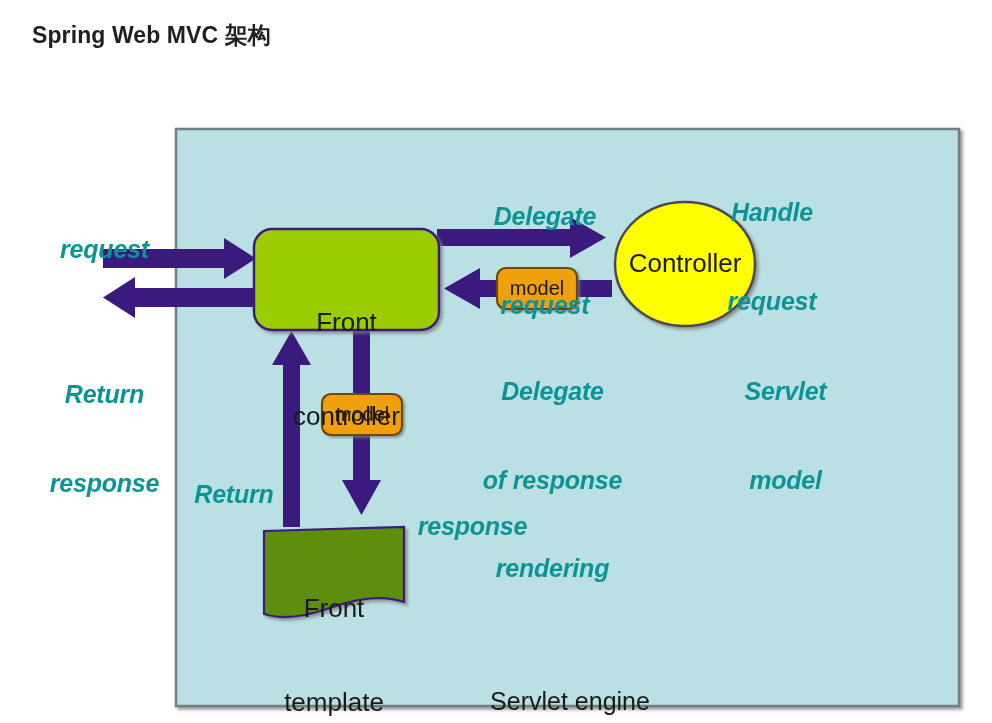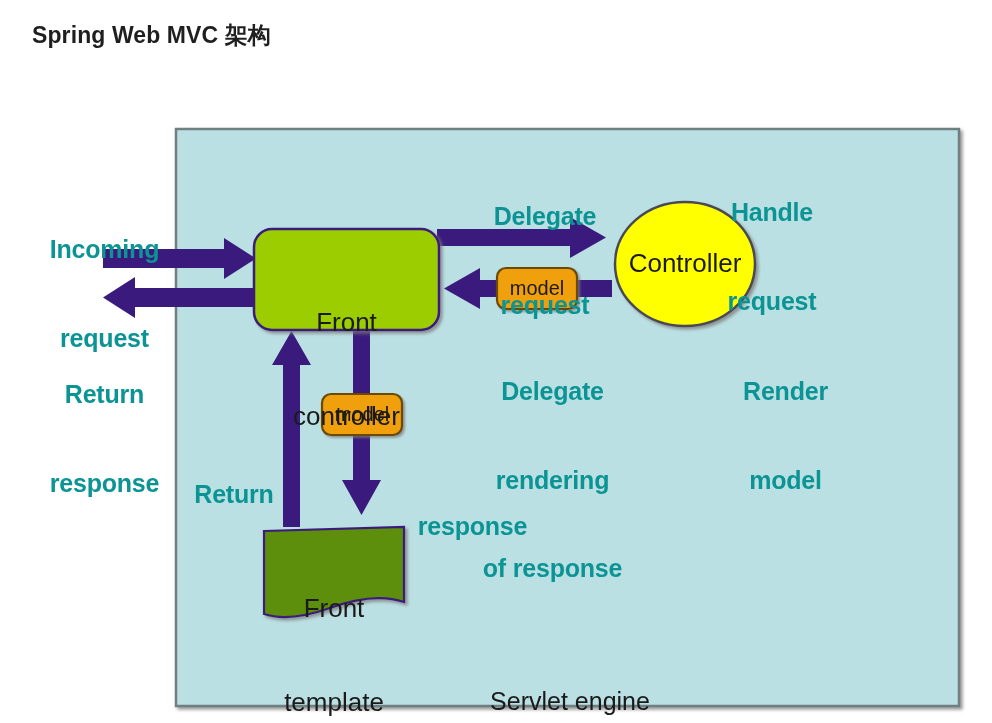--- a/index.html
+++ b/index.html
@@ -40,21 +40,21 @@
 
   .lbl {
     position: absolute;
     color: #0c9494;
     font-weight: bold;
     font-size: 25px;
     line-height: 1.18;
     white-space: pre;
     letter-spacing: -0.2px;
   }
-  .lbl.center { text-align: center; }
+  .lbl.center { text-align: center; font-style: italic; }
 
   .node-text {
     position: absolute;
     color: #1a1a1a;
     font-size: 26px;
     line-height: 1.2;
     text-align: center;
     white-space: pre;
     font-weight: normal;
   }
@@ -128,47 +128,46 @@
     <ellipse cx="685" cy="264" rx="70" ry="62" fill="#ffff00" stroke="#4a4a55" stroke-width="2.5" filter="url(#softshadow)"></ellipse>
 
     <path d="M264,531 L404,527 L404,602 C381,594 352,600 330,608 C310,615 285,621 264,614 Z" fill="#5d8f0c" stroke="#3b1a7d" stroke-width="2.2" filter="url(#softshadow)"></path>
 
     <rect x="497" y="268" width="80" height="41" rx="9" ry="9" fill="#f0a010" stroke="#6b4a06" stroke-width="2.2" filter="url(#tinyshadow)"></rect>
 
     <rect x="322" y="394" width="80" height="41" rx="9" ry="9" fill="#f0a010" stroke="#6b4a06" stroke-width="2.2" filter="url(#tinyshadow)"></rect>
   </svg>
 
   <div class="lbl center" style="left:22px; top:176px; width:165px;">
-    <div>Incoming</div>
     <div>request</div>
   </div>
 
   <div class="lbl center" style="left:22px; top:321px; width:165px;">
     <div>Return</div>
     <div>response</div>
   </div>
 
   <div class="lbl center" style="left:455px; top:143px; width:180px;">
     <div>Delegate</div>
     <div>request</div>
   </div>
 
   <div class="lbl center" style="left:692px; top:139px; width:160px;">
     <div>Handle</div>
     <div>request</div>
   </div>
 
   <div class="lbl center" style="left:460px; top:318px; width:185px;">
     <div>Delegate</div>
+    <div>of response</div>
     <div>rendering</div>
-    <div>of response</div>
   </div>
 
   <div class="lbl center" style="left:708px; top:318px; width:155px;">
-    <div>Render</div>
+    <div>Servlet</div>
     <div>model</div>
   </div>
 
   <div class="lbl center" style="left:160px; top:421px; width:148px;">
     <div>Return</div>
   </div>
 
   <div class="lbl center" style="left:385px; top:453px; width:175px;">
     <div>response</div>
   </div>

